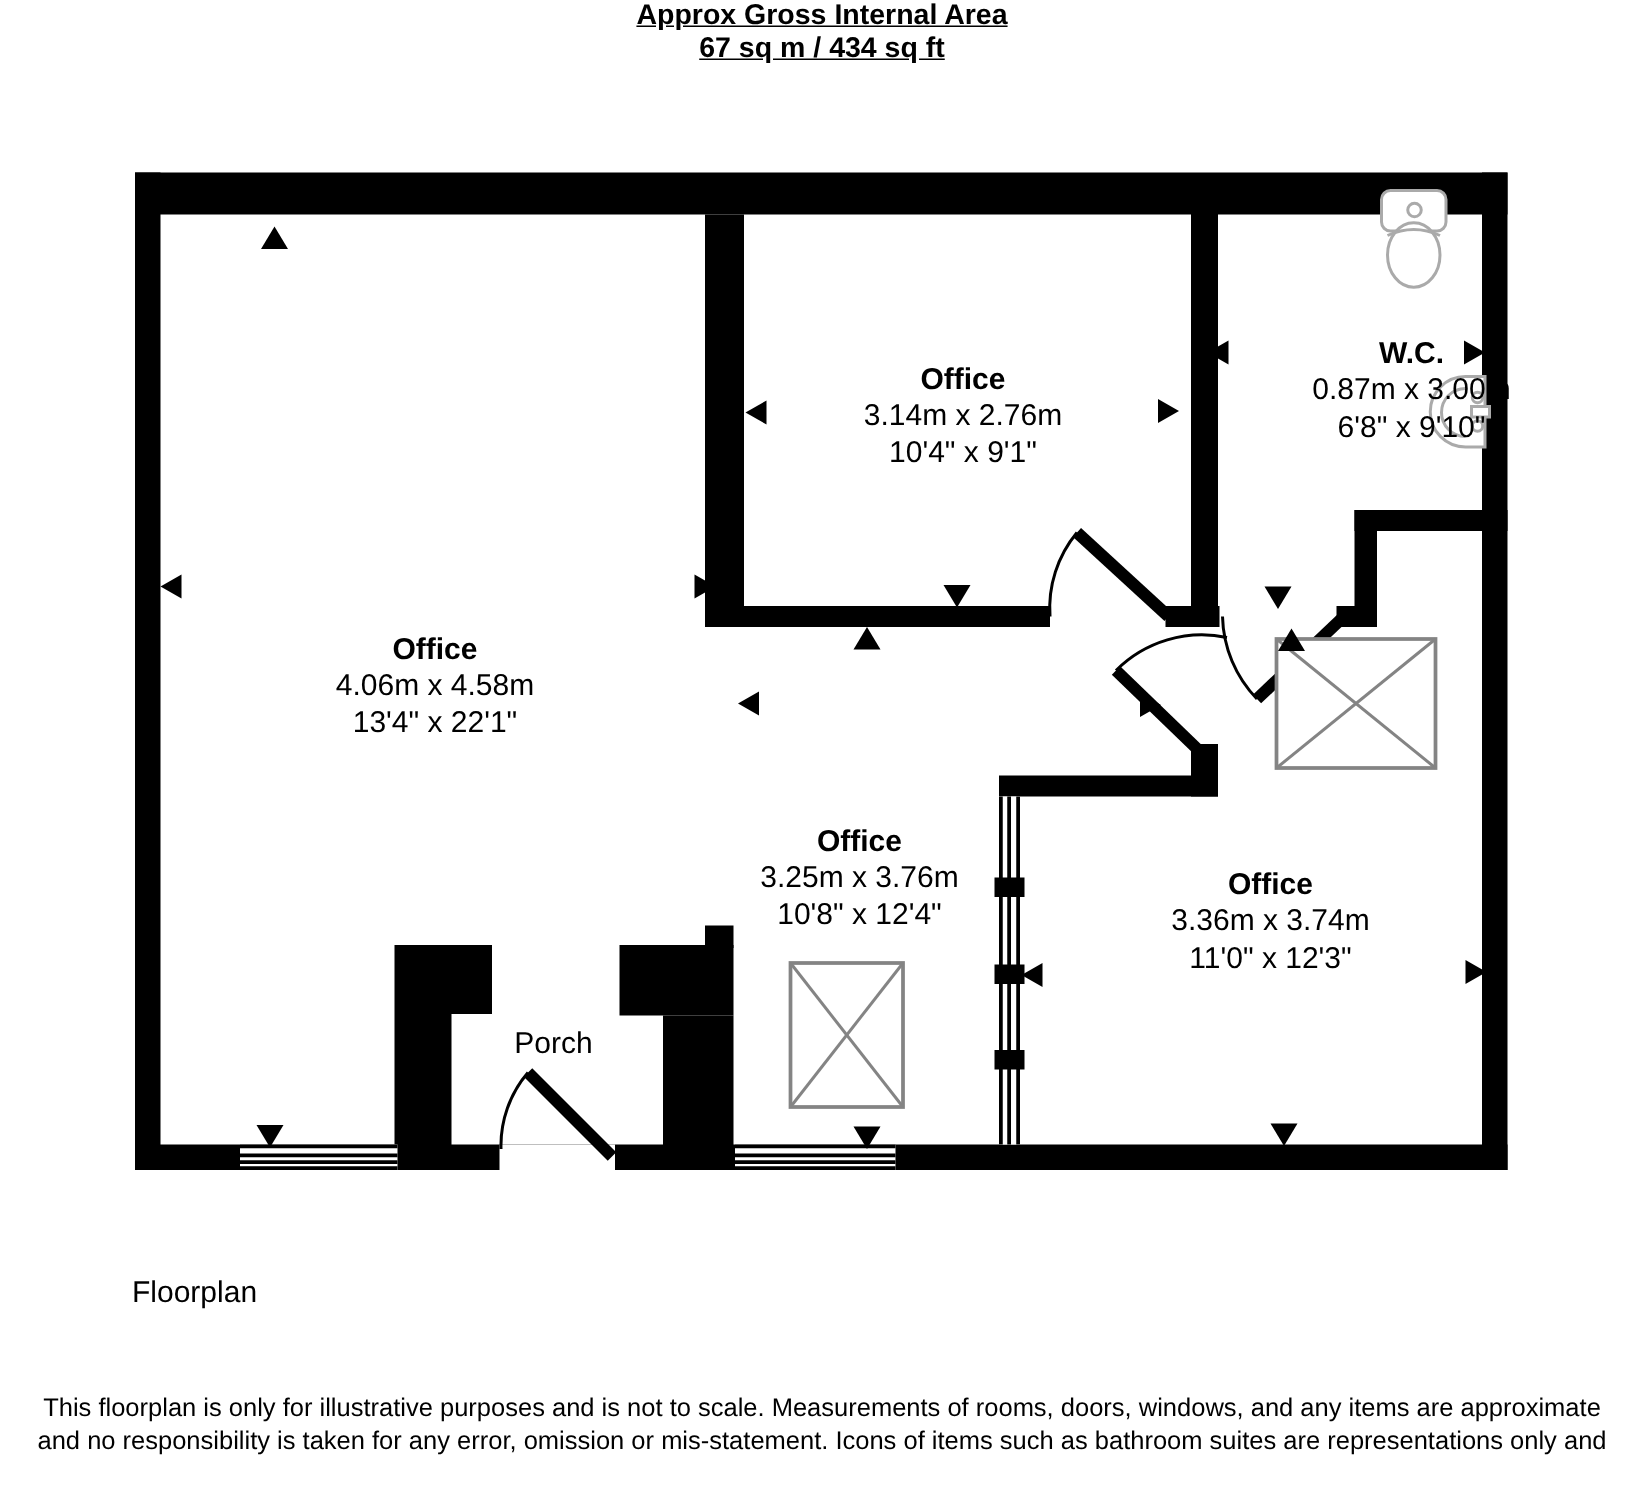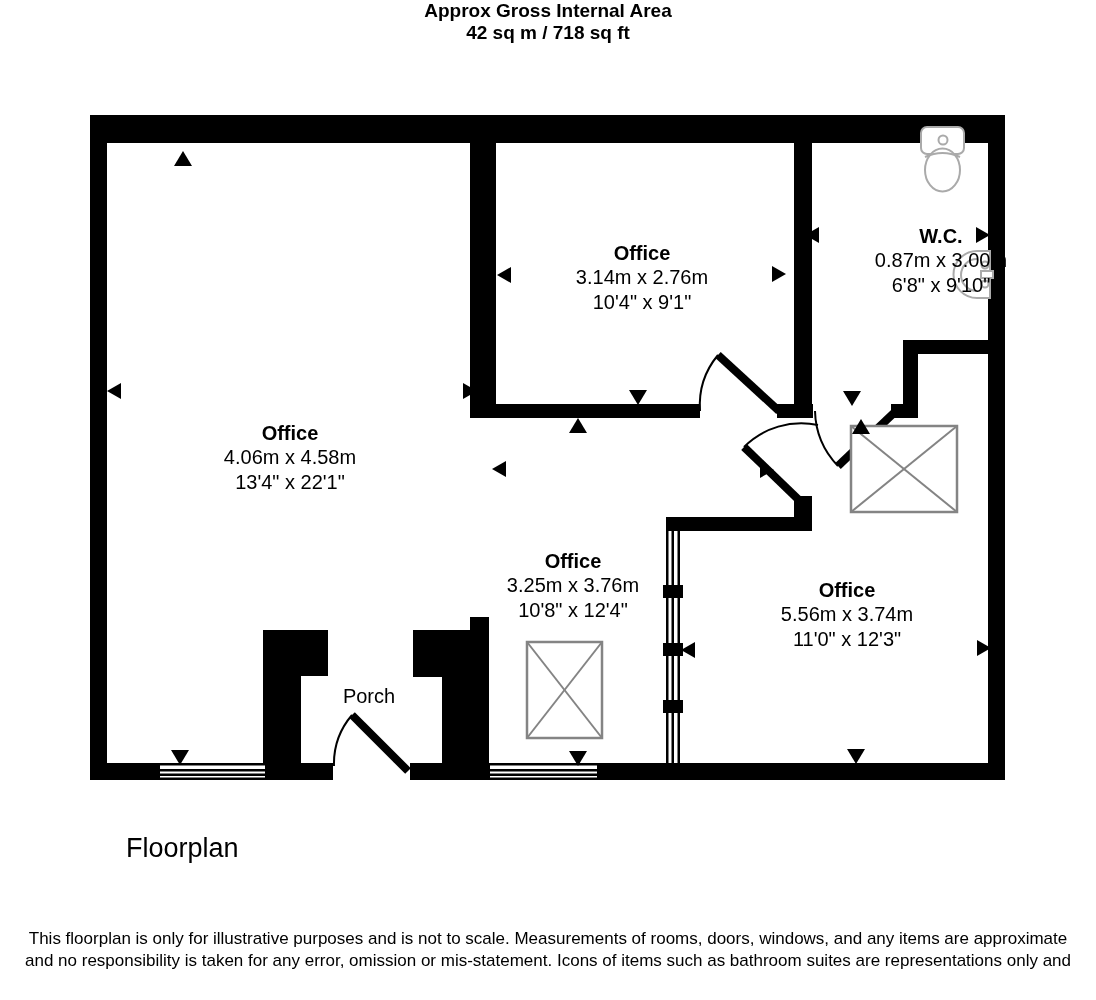--- a/index.html
+++ b/index.html
@@ -1,44 +1,44 @@
 <!DOCTYPE html>
 <html><head>
 <meta charset="utf-8">
 <style>
   html,body{margin:0;padding:0;}
   body{
     width:1096px;height:1000px;position:relative;background:#ffffff;
     font-family:"Liberation Sans", sans-serif;color:#000;overflow:hidden;
   }
   
-  .header{position:absolute;top:0;left:0;width:1096px;text-align:center;font-weight:bold;font-size:19px;line-height:22px;}
+  .header{position:absolute;top:0;left:0;width:1096px;text-align:center;font-weight:bold;font-size:19px;line-height:22px;text-decoration:underline;}
   
   .room-label{position:absolute;transform:translateX(-50%);text-align:center;white-space:nowrap;}
   .room-name{font-weight:bold;font-size:20px;line-height:24px;}
   .room-dims{font-size:20px;line-height:25px;}
   
   .porch-label{position:absolute;transform:translateX(-50%);font-weight:normal;font-size:20px;white-space:nowrap;}
   
-  .caption{position:absolute;left:88px;top:833px;font-size:27px;margin-left:38px;}
+  .caption{position:absolute;left:88px;top:851px;font-size:20px;}
   .disclaimer{position:absolute;left:0;top:928px;width:1096px;text-align:center;font-size:17px;line-height:22px;}
   
   .arrow{position:absolute;width:0;height:0;}
   .arrow.up{border-left:9px solid transparent;border-right:9px solid transparent;border-bottom:15px solid #000;}
   .arrow.down{border-left:9px solid transparent;border-right:9px solid transparent;border-top:15px solid #000;}
   .arrow.left{border-top:8px solid transparent;border-bottom:8px solid transparent;border-right:14px solid #000;}
   .arrow.right{border-top:8px solid transparent;border-bottom:8px solid transparent;border-left:14px solid #000;}
   svg{position:absolute;top:0;left:0;}
 </style>
 </head>
 <body>
 
 <div class="header">
   <div>Approx Gross Internal Area</div>
-  <div>42 sq m / 718 sq ft</div>
+  <div>67 sq m / 434 sq ft</div>
 </div>
 
 <svg width="1096" height="1000" viewBox="0 0 1096 1000">
 
   <g fill="#000">
     <rect x="90" y="115" width="915" height="28"></rect>
     <rect x="90" y="115" width="17" height="665"></rect>
     <rect x="988" y="115" width="17" height="665"></rect>
     <rect x="90" y="763" width="915" height="17"></rect>
   </g>
@@ -184,21 +184,21 @@
 </div>
 
 <div class="room-label" style="left:573px;top:549px">
   <div class="room-name">Office</div>
   <div class="room-dims">3.25m x 3.76m</div>
   <div class="room-dims">10'8" x 12'4"</div>
 </div>
 
 <div class="room-label" style="left:847px;top:578px">
   <div class="room-name">Office</div>
-  <div class="room-dims">5.56m x 3.74m</div>
+  <div class="room-dims">3.36m x 3.74m</div>
   <div class="room-dims">11'0" x 12'3"</div>
 </div>
 
 <div class="porch-label" style="left:369px;top:685px">Porch</div>
 
 <div class="caption">Floorplan</div>
 <div class="disclaimer">
   <div>This floorplan is only for illustrative purposes and is not to scale. Measurements of rooms, doors, windows, and any items are approximate</div>
   <div>and no responsibility is taken for any error, omission or mis-statement. Icons of items such as bathroom suites are representations only and</div>
 </div>

